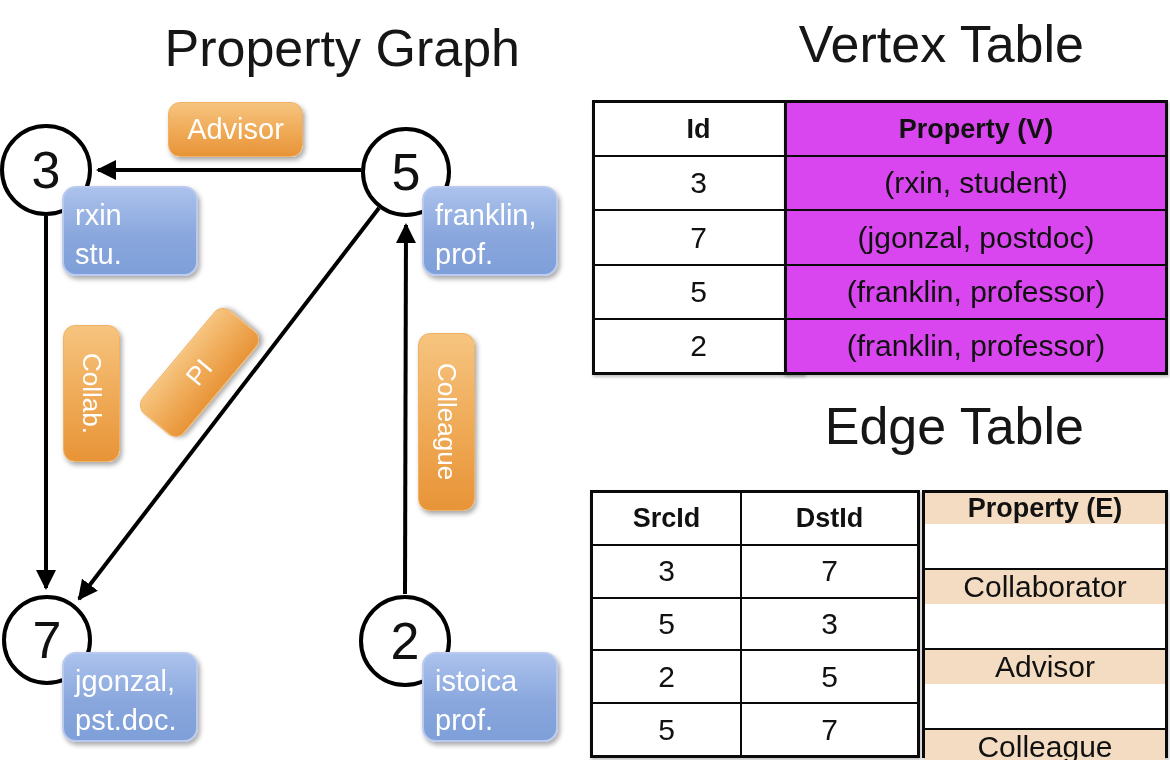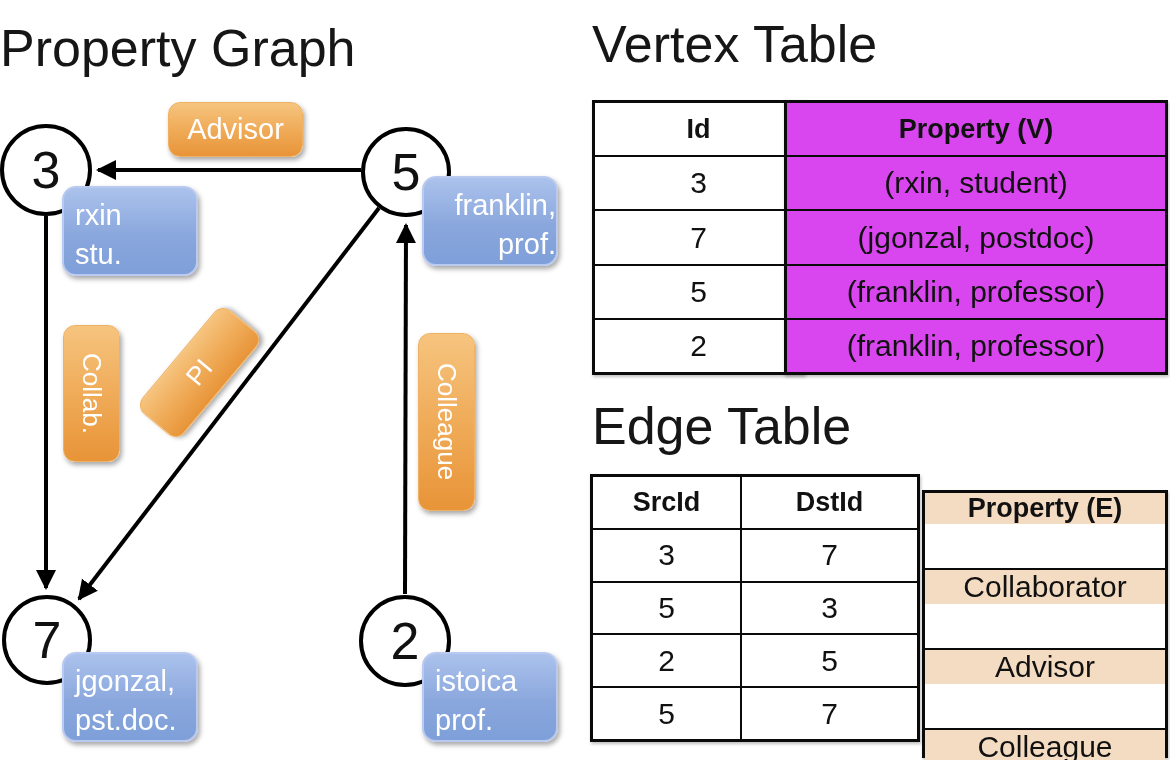--- a/index.html
+++ b/index.html
@@ -5,21 +5,21 @@
   html,body{margin:0;padding:0;background:#fff;}
   body{font-family:"Liberation Sans","DejaVu Sans",sans-serif;}
   #canvas{position:relative;width:1170px;height:760px;background:#fff;overflow:hidden;}
 
   .big-title{
     position:absolute;
     font-size:52px;
     font-weight:300;
     color:#161616;
     letter-spacing:0px;
-    text-align:left;
+    text-align:right;
     white-space:nowrap;
   }
 
   
   .node{
     position:absolute;
     border:4px solid #000;
     border-radius:50%;
     background:#fff;
     display:flex;align-items:center;justify-content:center;
@@ -117,21 +117,21 @@
       <span>7</span>
     </div>
     <div class="node" style="left:359px;top:595px;width:92px;height:92px;">
       <span>2</span>
     </div>
 
     <div class="vbox" style="left:62px;top:186px;">
       <div>rxin</div>
       <div>stu.</div>
     </div>
-    <div class="vbox" style="left:422px;top:176px;text-align:right;">
+    <div class="vbox" style="left:422px;top:186px;">
       <div>franklin,</div>
       <div>prof.</div>
     </div>
     <div class="vbox" style="left:62px;top:652px;">
       <div>jgonzal,</div>
       <div>pst.doc.</div>
     </div>
     <div class="vbox" style="left:422px;top:652px;">
       <div>istoica</div>
       <div>prof.</div>
@@ -159,21 +159,21 @@
       <div class="row">(rxin, student)</div>
       <div class="row">(jgonzal, postdoc)</div>
       <div class="row">(franklin, professor)</div>
       <div class="row">(franklin, professor)</div>
     </div>
   </div>
 
   <div>
     <div class="big-title" style="left:592px;top:396px;width:492px;">Edge Table</div>
 
-    <div class="tbl cols" style="left:590px;top:474px;width:330px;height:268px;">
+    <div class="tbl cols" style="left:590px;top:490px;width:330px;height:268px;">
       <div class="row hdr">
         <div class="cell" style="flex:0 0 147px;">SrcId</div>
         <div class="cell">DstId</div>
       </div>
       <div class="row">
         <div class="cell" style="flex:0 0 147px;">3</div>
         <div class="cell">7</div>
       </div>
       <div class="row">
         <div class="cell" style="flex:0 0 147px;">5</div>

